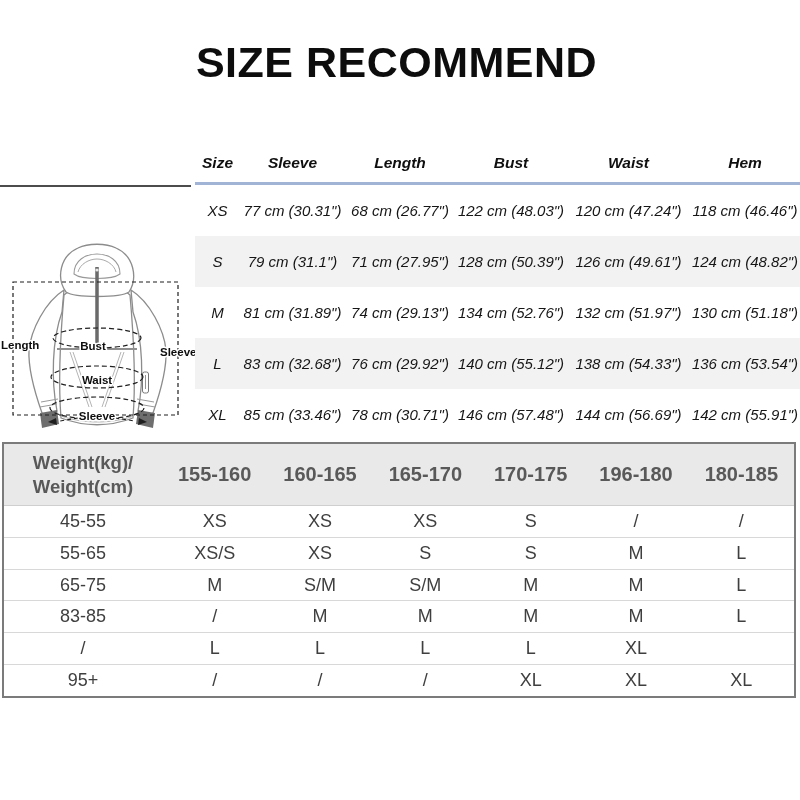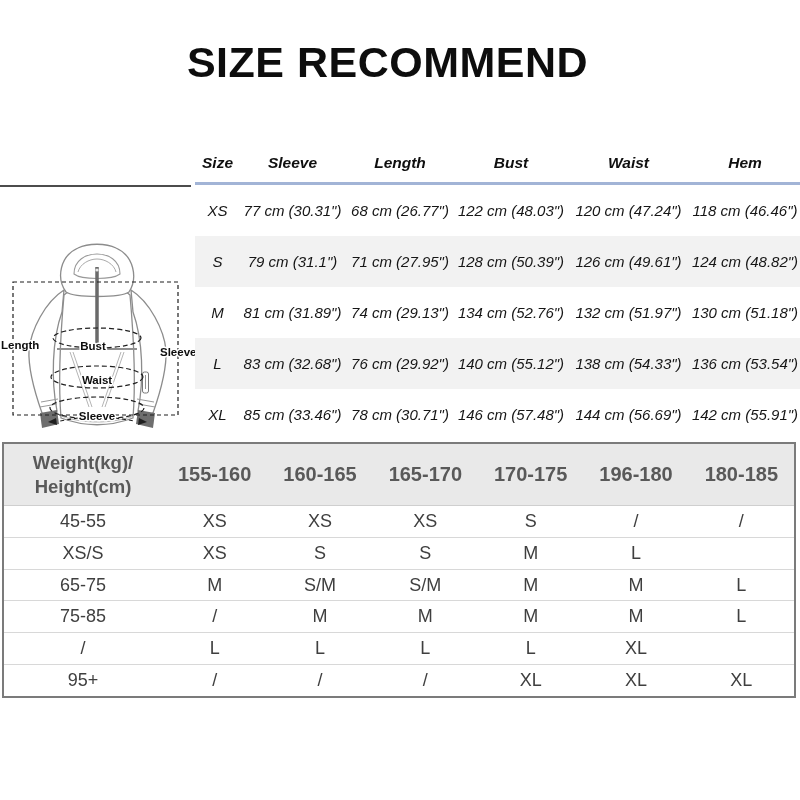--- a/index.html
+++ b/index.html
@@ -3,21 +3,21 @@
 <meta charset="utf-8">
 <style>
   html,body{margin:0;padding:0;}
   body{
     width:800px;height:800px;position:relative;background:#ffffff;
     font-family:"Liberation Sans", sans-serif;color:#1a1a1a;overflow:hidden;
   }
   
   .title{
     position:absolute;top:38px;left:0;width:775px;text-align:center;
-    font-size:43px;font-weight:bold;letter-spacing:0.5px;color:#0d0d0d;
+    font-size:43px;font-weight:bold;letter-spacing:0.5px;color:#0d0d0d;padding-left:9px;
   }
   
   .line-dark{position:absolute;top:185px;left:0;width:191px;height:1.5px;background:#4c4c4c;}
   .line-blue{position:absolute;top:182px;left:195px;width:605px;height:3px;background:#a2b4d6;}
   
   .toptable{position:absolute;top:140px;left:195px;width:605px;}
   .trow{
     display:grid;grid-template-columns:45px 105px 110px 112px 123px 110px;
     height:51px;align-items:center;text-align:center;white-space:nowrap;
     font-size:15px;color:#161616;font-style:italic;
@@ -158,61 +158,62 @@
     <div>146 cm (57.48")</div>
     <div>144 cm (56.69")</div>
     <div>142 cm (55.91")</div>
   </div>
 </div>
 
 <div class="fittable">
   <div class="f-head">
     <div class="f-corner">
       <span>Weight(kg)/</span>
-      <span>Height(cm)</span>
+      <span>Weight(cm)</span>
     </div>
     <div>155-160</div>
     <div>160-165</div>
     <div>165-170</div>
     <div>170-175</div>
     <div>196-180</div>
     <div>180-185</div>
   </div>
 
   <div class="f-row">
     <div>45-55</div>
     <div>XS</div>
     <div>XS</div>
     <div>XS</div>
     <div>S</div>
     <div>/</div>
     <div>/</div>
   </div>
 
   <div class="f-row">
+    <div>55-65</div>
     <div>XS/S</div>
     <div>XS</div>
     <div>S</div>
     <div>S</div>
     <div>M</div>
     <div>L</div>
   </div>
 
   <div class="f-row">
     <div>65-75</div>
     <div>M</div>
     <div>S/M</div>
     <div>S/M</div>
     <div>M</div>
     <div>M</div>
     <div>L</div>
   </div>
 
   <div class="f-row">
-    <div>75-85</div>
+    <div>83-85</div>
     <div>/</div>
     <div>M</div>
     <div>M</div>
     <div>M</div>
     <div>M</div>
     <div>L</div>
   </div>
 
   <div class="f-row">
     <div>/</div>

